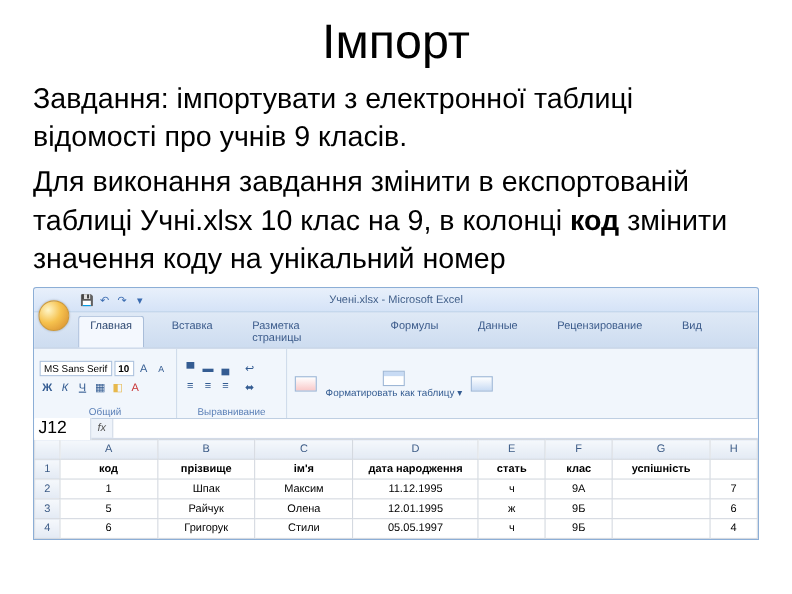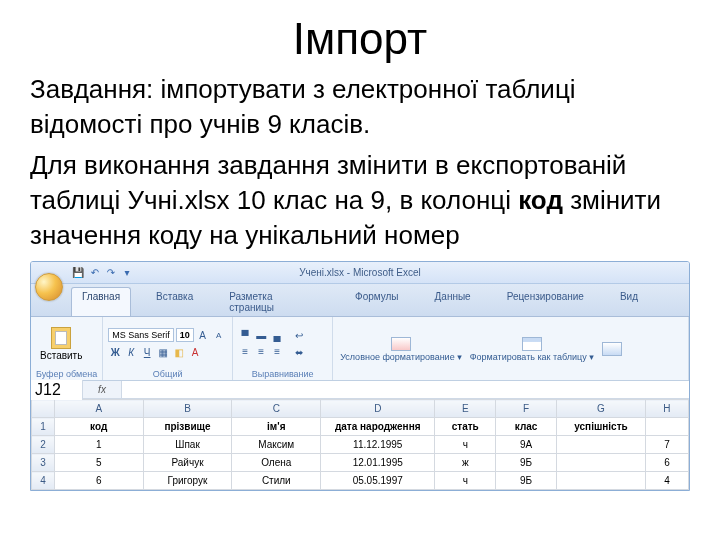--- a/index.html
+++ b/index.html
@@ -144,21 +144,21 @@
   }
   .formula-bar{
     display:flex;align-items:center;
     border-bottom:1px solid #cfd9e6;
     background:#eef3fa;
     height:18px;
   }
   .namebox{
     width:52px;border-right:1px solid #cfd9e6;padding:1px 4px;font-size:16px;background:#fff;
   }
-  .fx{width:38px;text-align:center;font-style:italic;color:#555;}
+  .fx{width:19px;text-align:center;font-style:italic;color:#555;}
   .fx-input{flex:1;background:#fff;border-left:1px solid #cfd9e6;height:100%;}
   .sheet{ border-collapse:collapse; width:100%; table-layout:fixed;}
   .sheet td,.sheet th{
     border:1px solid #d4d9e0;
     font-size:10px;
     padding:2px 3px;
     text-align:center;
     height:18px;
     overflow:hidden;
     background:#fff;
@@ -200,29 +200,20 @@
     <div class="tab active">Главная</div>
     <div class="tab">Вставка</div>
     <div class="tab">Разметка страницы</div>
     <div class="tab">Формулы</div>
     <div class="tab">Данные</div>
     <div class="tab">Рецензирование</div>
     <div class="tab">Вид</div>
   </div>
 
   <div class="ribbon">
-    <div class="group" style="min-width:56px">
-      <div class="group-body">
-        <div class="paste-btn">
-          <div class="paste-icon"></div>
-          <span>Вставить</span>
-        </div>
-      </div>
-      <div class="group-label">Буфер обмена</div>
-    </div>
 
     <div class="group" style="min-width:130px">
       <div style="display:flex;flex-direction:column;gap:3px;flex:1;justify-content:center">
         <div class="font-top">
           <div class="fontbox">MS Sans Serif</div>
           <div class="sizebox">10</div>
           <span class="ribbon-btn">A</span>
           <span class="ribbon-btn" style="font-size:8px">A</span>
         </div>
         <div class="font-bottom">
@@ -259,21 +250,20 @@
         </div>
       </div>
       <div class="group-label">Выравнивание</div>
     </div>
 
 
     <div class="group" style="flex:1">
       <div class="group-body" style="justify-content:flex-start">
         <div class="styles-btn">
           <div class="style-icon red"></div>
-          <span>Условное форматирование ▾</span>
         </div>
         <div class="styles-btn">
           <div class="style-icon grid"></div>
           <span>Форматировать как таблицу ▾</span>
         </div>
         <div class="styles-btn">
           <div class="style-icon blue"></div>
         </div>
       </div>
     </div>

